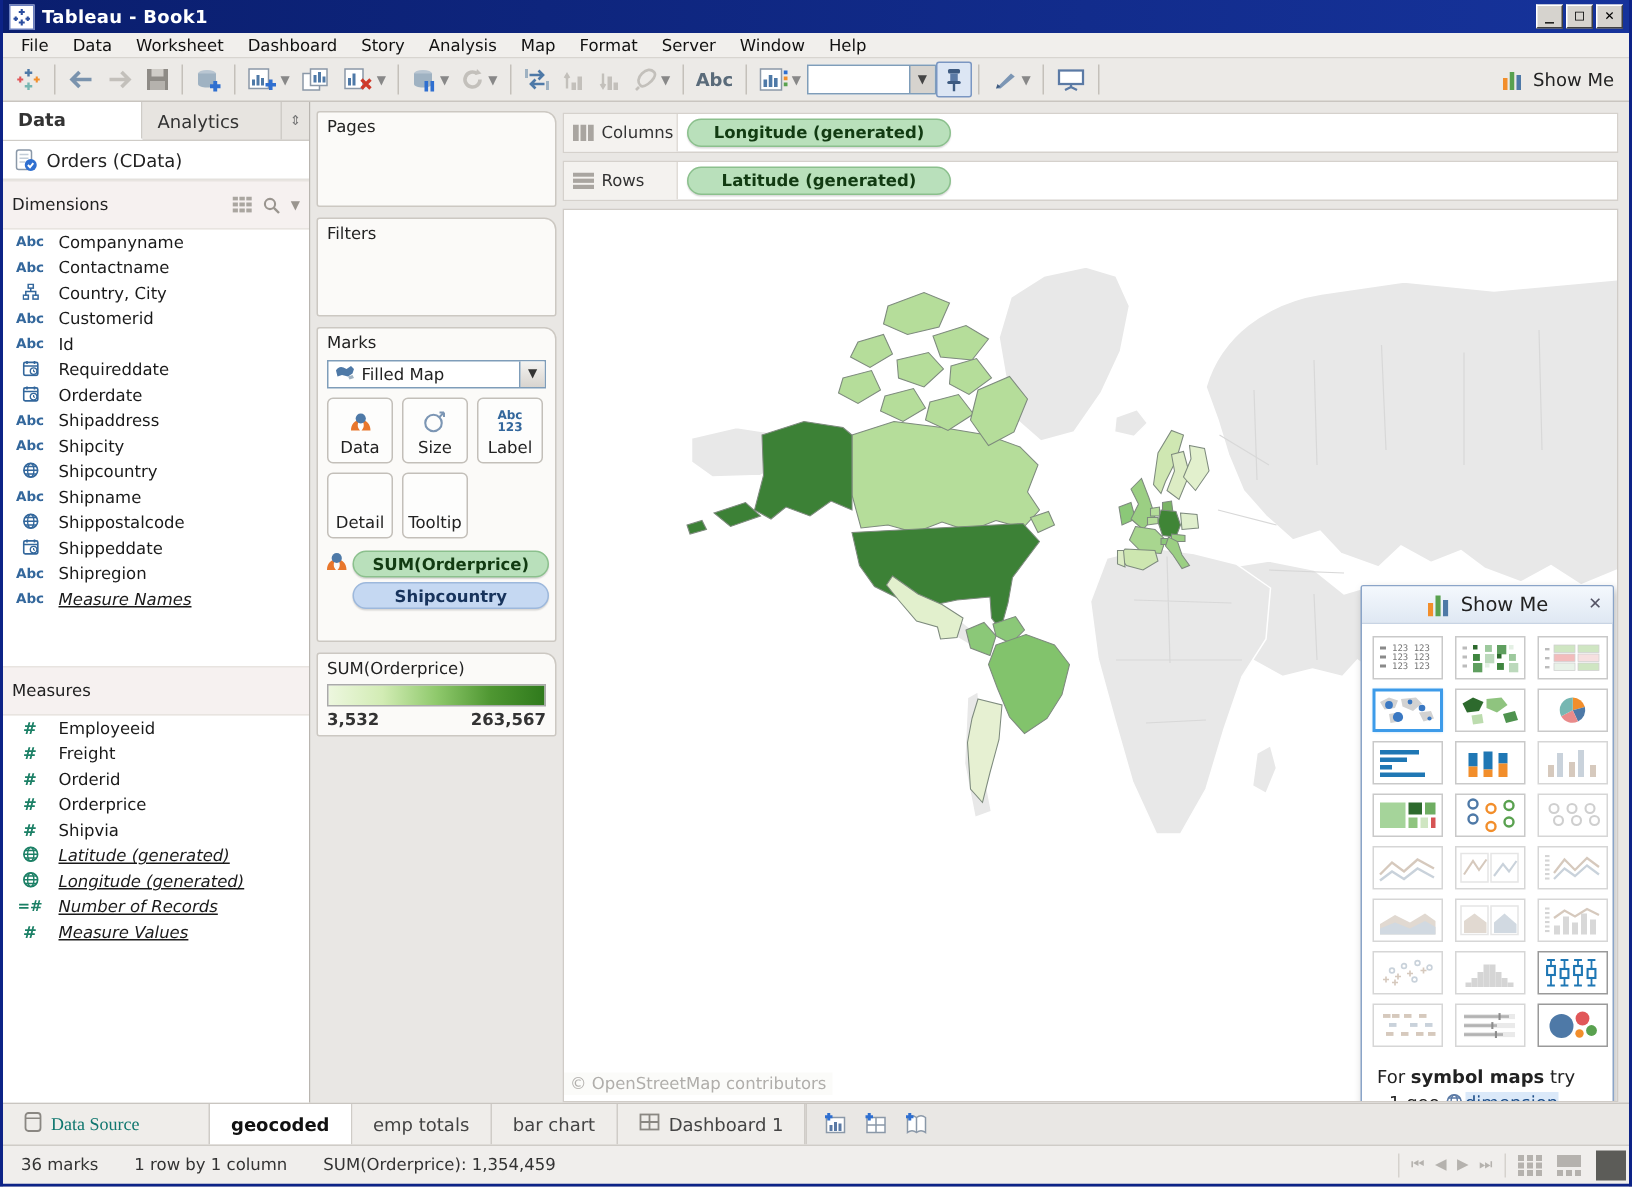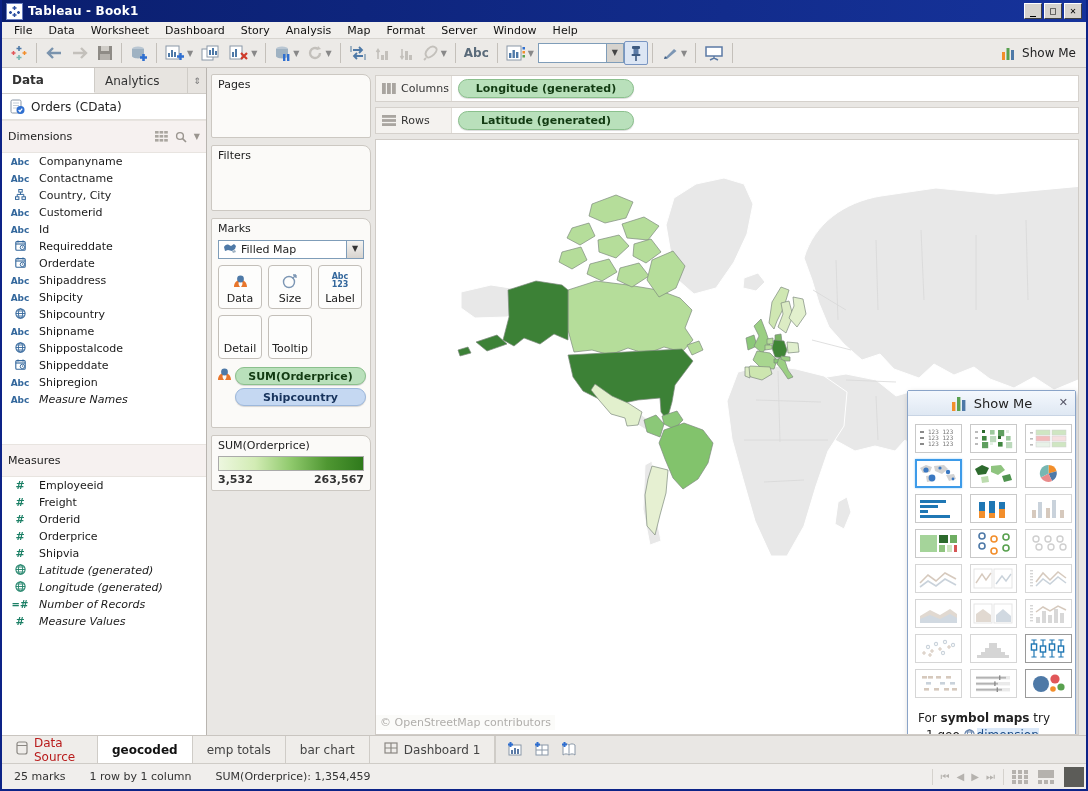--- a/index.html
+++ b/index.html
@@ -40,21 +40,21 @@
   .dp-tab { flex:1; display:flex; align-items:center; padding-left:10px; font-size:12px; color:#333; border-right:1px solid #cfccc7; }
   .dp-tab.active { background:#fff; font-weight:bold; border-bottom:1px solid #fff; }
   .dp-tab-gear { width:18px; display:flex; align-items:center; justify-content:center; color:#777; font-size:9px; }
   .dp-source { height:26px; display:flex; align-items:center; gap:6px; padding-left:8px; font-size:12px; border-bottom:1px solid #e4e1dd; }
   .dp-header { height:33px; background:#f6f1f0; display:flex; align-items:center; padding:0 6px; font-size:11px; color:#222; border-top:1px solid #e8e4e0; border-bottom:1px solid #e8e4e0; }
   .dp-header .hdr-icons { margin-left:auto; display:flex; gap:7px; align-items:center; color:#9a958f; }
   .field-list { overflow:hidden; }
   .field-row { height:17px; display:flex; align-items:center; padding-left:6px; gap:7px; }
   .field-icon { width:24px; text-align:center; flex:0 0 auto; font-size:9px; font-weight:bold; }
   .field-label { font-size:11px; color:#1a1a1a; white-space:nowrap; }
-  .field-label.italic { font-style:italic; }
+  .field-label.italic { font-style:italic;text-decoration:underline; }
   .dim-spacer { height:36px; }
 
   
   .shelf-col { width:168px; background:#e9e7e4; padding:6px 4px 0 4px; display:flex; flex-direction:column; gap:7px; }
   .card { background:#fbfaf8; border:1px solid #ccc8c2; border-radius:2px 8px 2px 2px; }
   .card .card-title { padding:3px 0 2px 6px; font-size:11px; color:#222; }
   .card-pages { height:64px; }
   .card-filters { height:66px; }
   .card-marks { height:210px; }
   .marktype { margin:3px 6px 6px 6px; height:19px; border:1px solid #7f9db9; background:#fff; display:flex; align-items:center; }
@@ -91,21 +91,21 @@
   .sm-cell { width:47px; height:29px; border:1px solid #c9c9c9; background:#fff; display:flex; align-items:center; justify-content:center; }
   .sm-cell.selected { border:2px solid #3d9be9; box-shadow:0 0 2px #9fd0f5; }
   .sm-cell.strong { border-color:#9a9a9a; }
   .showme-hints { padding:6px 0 0 10px; font-size:12px; color:#222; line-height:17px; }
   .hint-tag.blue { background:#dbe9f9; color:#1d4e89; }
   .hint-line { padding-left:8px; }
 
   
   .sheetbar { height:28px; background:#e9e7e4; border-top:1px solid #c9c5c0; display:flex; align-items:stretch; flex:0 0 auto; }
   .sheet-tab { display:flex; align-items:center; gap:6px; padding:0 14px; font-size:12px; color:#444; border-right:1px solid #cfccc7; background:#efedea; }
-  .sheet-tab.first { width:96px; color:#b91c1c; }
+  .sheet-tab.first { width:138px; color:#0f766e;font-family:Liberation Serif, serif; }
   .sheet-tab.active { background:#fff; font-weight:bold; color:#111; }
   .newsheet-group { display:flex; align-items:center; gap:10px; padding:0 10px; border-left:1px solid #cfccc7; }
   .sheetbar-rest { flex:1; }
 
   
   .statusbar { height:26px; background:#f0eeec; border-top:1px solid #cfccc7; display:flex; align-items:center; font-size:11px; color:#333; flex:0 0 auto; }
   .sb-item { padding:0 12px; }
   .sb-right { margin-left:auto; display:flex; align-items:center; gap:8px; padding-right:2px; color:#b5b2ae; }
   .sb-nav { display:flex; gap:7px; font-size:10px; }
   .sb-grip { width:20px; height:20px; background:#5c5c58; }
@@ -1009,21 +1009,21 @@
             <path d="M9 4v10" stroke="#8a98a8"></path>
             <g stroke="#2f6fd0" stroke-width="2">
               <path d="M4.5 1v5M2 3.5h5"></path>
             </g>
           </svg></span>
       </div>
       <div class="sheetbar-rest"></div>
     </div>
 
   <div class="statusbar">
-    <span class="sb-item">25 marks</span>
+    <span class="sb-item">36 marks</span>
     <span class="sb-item">1 row by 1 column</span>
     <span class="sb-item">SUM(Orderprice): 1,354,459</span>
     <span class="sb-right">
       <span class="sb-sep"></span>
       <span class="sb-nav">
         <span>⏮</span>
         <span>◀</span>
         <span>▶</span>
         <span>⏭</span>
       </span>

